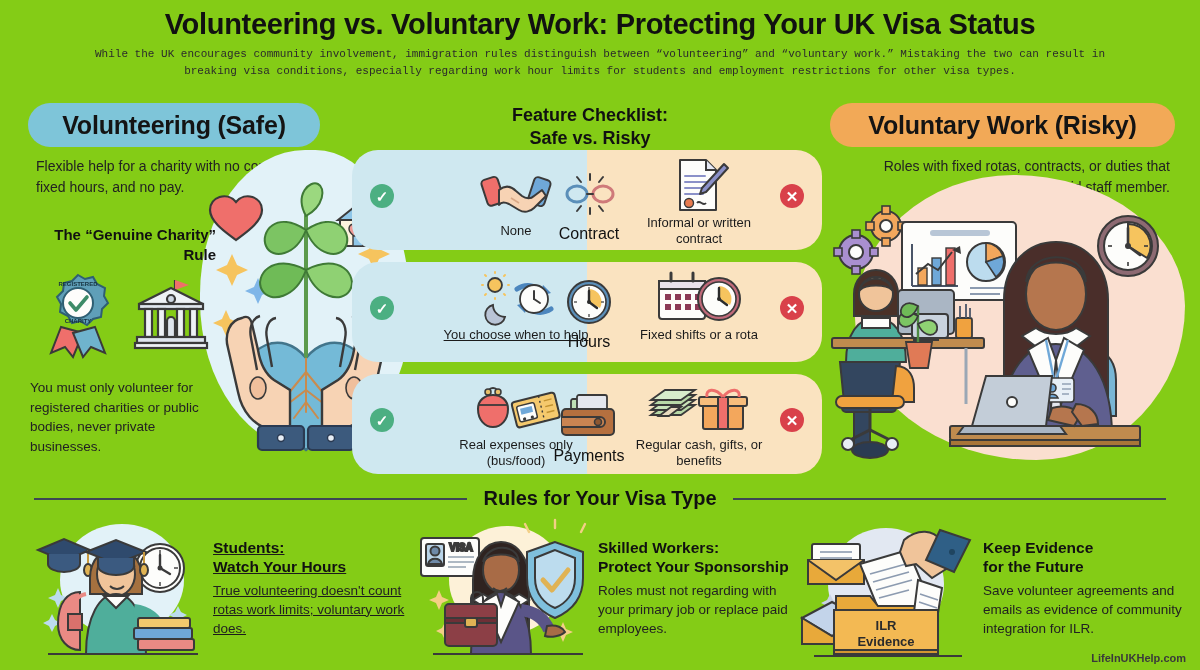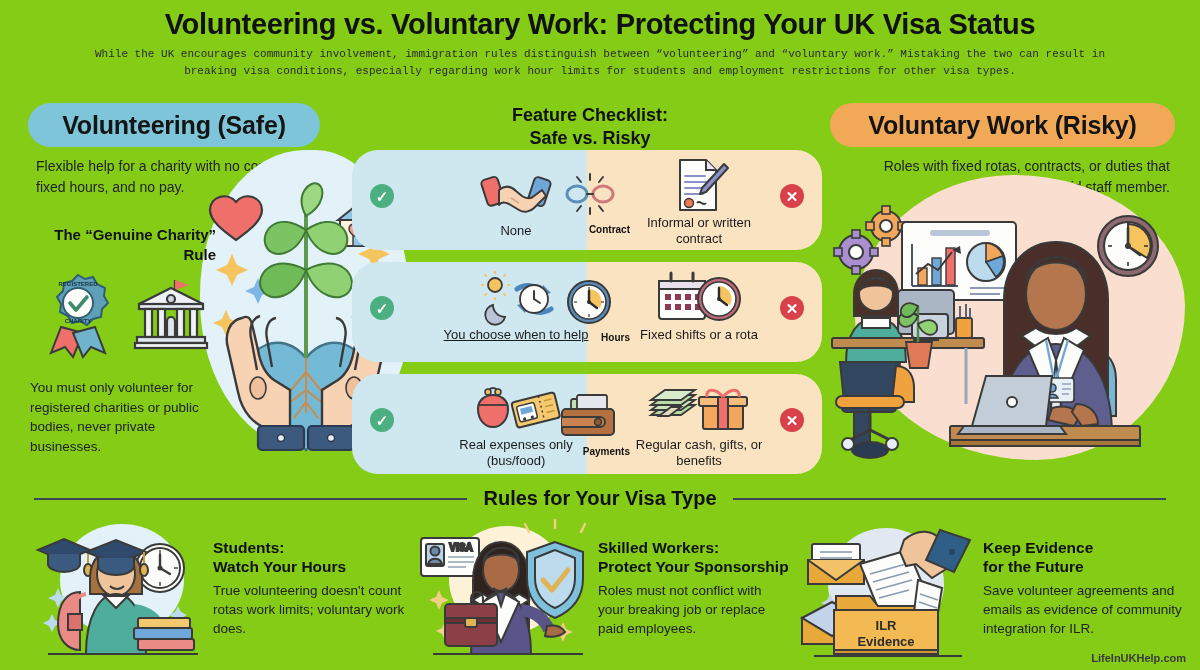--- a/index.html
+++ b/index.html
@@ -61,21 +61,21 @@
   .mark { position:absolute; width:24px; height:24px; border-radius:50%;
           display:flex; align-items:center; justify-content:center;
           font-size:15px; font-weight:bold; color:#fff; line-height:1; }
   .mark.ok  { background:#4caf82; left:18px; }
   .mark.no  { background:#d9414a; right:18px; }
   .mark.ok  { top:34px; } .mark.no { top:34px; }
 
   .cell { position:absolute; text-align:center; font-size:13px; line-height:1.25; color:#1b1b1b; }
   .cell-safe  { left:48px;  width:150px;margin-left:41px; }
   .cell-risky { left:272px; width:150px; }
-  .cell-mid   { left:196px; width:82px; font-weight:bold; font-size:10px; color:#111;text-align:right; }
+  .cell-mid   { left:196px; width:82px; font-weight:normal; font-size:16px; color:#111; }
 
   .cell .art { height:56px; display:flex; align-items:center; justify-content:center; gap:2px; }
   .cell .lbl { margin-top:1px; }
   .cell-mid .lbl { margin-top:2px; }
 
   
   .blob-right {
     position:absolute; left:855px; top:175px; width:330px; height:285px;
     background:#fadfd0; border-radius:48% 52% 45% 55%/50% 46% 54% 50%;
   }
@@ -89,21 +89,21 @@
                   font-size:13.5px; line-height:1.45; color:#222; }
 
   
   #rules-wrap { position:absolute; left:0; top:487px; width:1200px;
                 display:flex; align-items:center; gap:16px; padding:0 34px; }
   #rules-wrap .hr { flex:1; height:2px; background:#3d4654; }
   #rules-title { font-size:20px; font-weight:bold; color:#111; white-space:nowrap; }
 
   
   .bcard { position:absolute; top:518px; height:146px; display:flex; align-items:flex-start; gap:8px; }
-  #bcard0 { left:30px;  width:375px; }
+  #bcard0 { left:30px;  width:375px;text-decoration:underline; }
   #bcard1 { left:415px; width:375px; }
   #bcard2 { left:800px; width:390px; }
   .bcard .art { width:175px; height:140px; flex:0 0 175px; position:relative; }
   .bcard .txt { padding-top:20px; }
   .bcard h3 { font-size:15.5px; font-weight:bold; line-height:1.25; color:#111; }
   .bcard p  { margin-top:4px; font-size:13.5px; line-height:1.42; color:#222; }
 
   #watermark { position:absolute; right:14px; bottom:6px; font-size:11px; font-weight:bold; color:#3a3a3a; }
 
   svg { display:block; overflow:visible; }
@@ -728,21 +728,21 @@
           </g>
         </g>
         <path d="M18 136 h150" stroke="#3a3a3a" stroke-width="2"></path>
       </svg>
     </div>
     <div class="txt">
       <h3>
         <span>Skilled Workers:</span><br>
         <span>Protect Your Sponsorship</span>
       </h3>
-      <p>Roles must not conflict with your breaking job or replace paid employees.</p>
+      <p>Roles must not regarding with your primary job or replace paid employees.</p>
     </div>
   </div>
 
   <div class="bcard" id="bcard2">
     <div class="art">
       <svg width="175" height="140" viewBox="0 0 175 140">
         <ellipse cx="86" cy="66" rx="58" ry="56" fill="#e2e8f2"></ellipse>
         <g fill="#c9d3e4">
             <path d="M128 34 l3 7 7 3 -7 3 -3 7 -3-7 -7-3 7-3z"></path>
             <path d="M30 76 l3 6 6 3 -6 3 -3 6 -3-6 -6-3 6-3z"></path>

